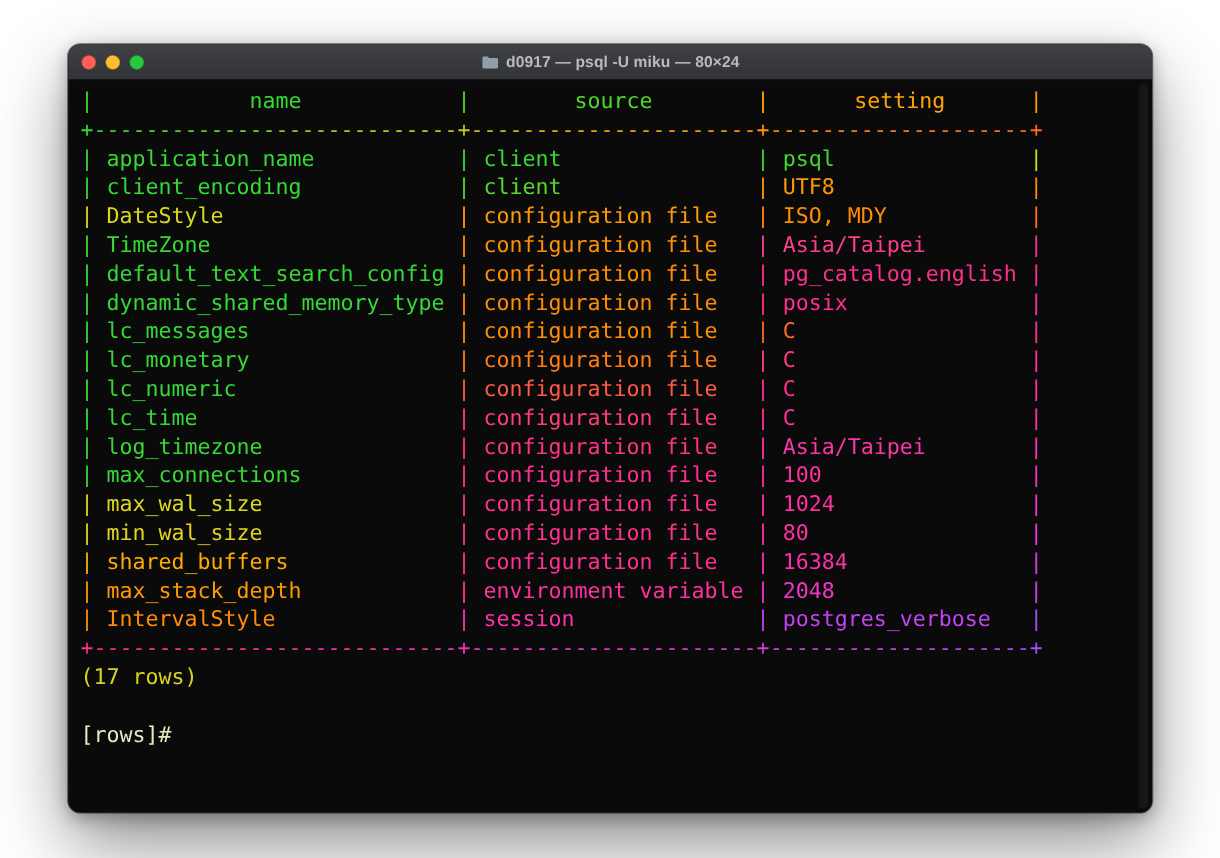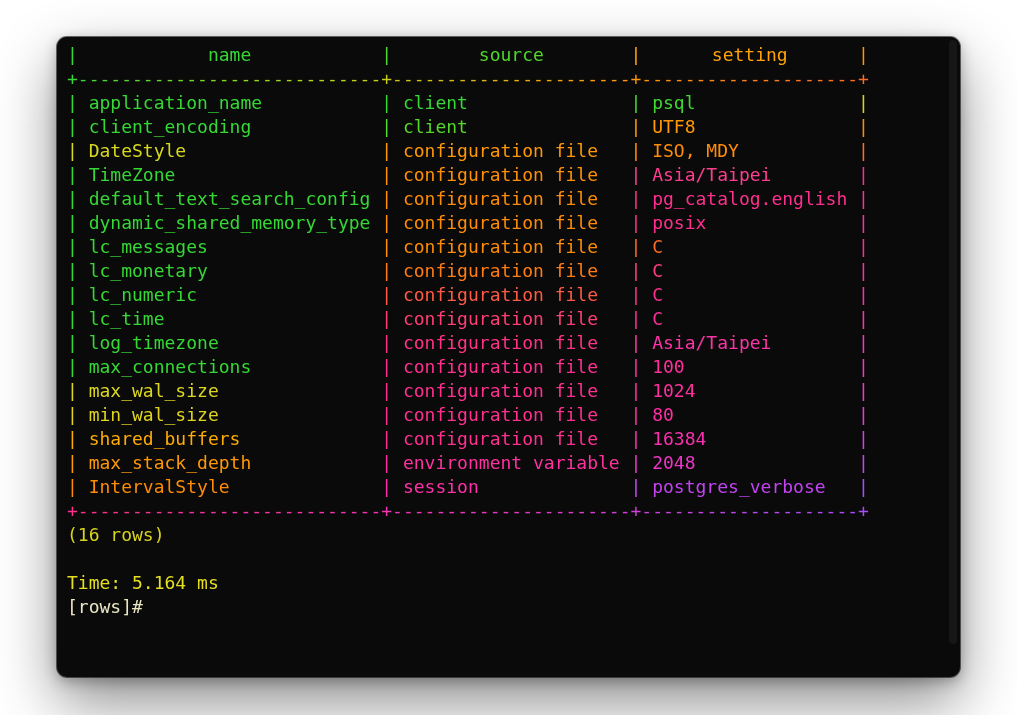--- a/index.html
+++ b/index.html
@@ -41,20 +41,35 @@
   }
   .scrollbar{
     position:absolute;top:3px;bottom:3px;right:3px;width:8px;
     border-radius:4px;background:rgba(255,255,255,.05);
   }
 </style>
 </head>
 <body>
 
 <div class="window">
+  <div class="titlebar">
+    <div class="traffic">
+      <span class="tl" style="background: rgb(255, 95, 87);"></span>
+      <span class="tl" style="background: rgb(254, 188, 46);"></span>
+      <span class="tl" style="background: rgb(40, 200, 64);"></span>
+    </div>
+    <div class="title">
+      <span class="folder">
+        <svg width="15" height="12" viewBox="0 0 15 12" aria-hidden="true">
+          <path d="M1 2.2c0-.7.5-1.2 1.2-1.2h3.2l1.2 1.4h6.2c.7 0 1.2.5 1.2 1.2v6.2c0 .7-.5 1.2-1.2 1.2H2.2C1.5 11 1 10.5 1 9.8z" fill="#8fa0ab"></path>
+        </svg>
+      </span>
+      <span>d0917 — psql -U miku — 80×24</span>
+    </div>
+  </div>
   <div class="screen">
     <div id="lines">
         <div class="line"><span class="pipe" style="color: rgb(53, 216, 53);">|</span><span class="cell center" style="width: 28ch; color: rgb(53, 216, 53);">name</span><span class="pipe" style="color: rgb(79, 216, 42);">|</span><span class="cell center" style="width: 22ch; color: rgb(79, 216, 42);">source</span><span class="pipe" style="color: rgb(255, 163, 6);">|</span><span class="cell center" style="width: 20ch; color: rgb(255, 163, 6);">setting</span><span class="pipe" style="color: rgb(255, 147, 6);">|</span></div>
         <div class="line"><span class="sep" style="--grad: linear-gradient(90deg,#35d835,#b8d61a,#ff9a06,#ff6a24); --fallback: #b8d61a;">+----------------------------+----------------------+--------------------+</span></div>
         <div class="line"><span class="pipe" style="color: rgb(53, 216, 53);">|</span><span class="cell" style="width: 28ch; color: rgb(53, 216, 53);">application_name</span><span class="pipe" style="color: rgb(53, 216, 53);">|</span><span class="cell" style="width: 22ch; color: rgb(53, 216, 53);">client</span><span class="pipe" style="color: rgb(63, 216, 48);">|</span><span class="cell" style="width: 20ch; color: rgb(63, 216, 48);">psql</span><span class="pipe" style="color: rgb(207, 213, 23);">|</span></div>
         <div class="line"><span class="pipe" style="color: rgb(53, 216, 53);">|</span><span class="cell" style="width: 28ch; color: rgb(53, 216, 53);">client_encoding</span><span class="pipe" style="color: rgb(85, 216, 40);">|</span><span class="cell" style="width: 22ch; color: rgb(85, 216, 40);">client</span><span class="pipe" style="color: rgb(255, 152, 6);">|</span><span class="cell" style="width: 20ch; color: rgb(255, 152, 6);">UTF8</span><span class="pipe" style="color: rgb(255, 138, 10);">|</span></div>
         <div class="line"><span class="pipe" style="color: rgb(216, 216, 30);">|</span><span class="cell" style="width: 28ch; color: rgb(216, 216, 30);">DateStyle</span><span class="pipe" style="color: rgb(255, 152, 6);">|</span><span class="cell" style="width: 22ch; color: rgb(255, 152, 6);">configuration file</span><span class="pipe" style="color: rgb(255, 140, 6);">|</span><span class="cell" style="width: 20ch; color: rgb(255, 140, 6);">ISO, MDY</span><span class="pipe" style="color: rgb(255, 109, 30);">|</span></div>
         <div class="line"><span class="pipe" style="color: rgb(53, 216, 53);">|</span><span class="cell" style="width: 28ch; color: rgb(53, 216, 53);">TimeZone</span><span class="pipe" style="color: rgb(255, 144, 6);">|</span><span class="cell" style="width: 22ch; color: rgb(255, 144, 6);">configuration file</span><span class="pipe" style="color: rgb(255, 61, 144);">|</span><span class="cell" style="width: 20ch; color: rgb(255, 61, 144);">Asia/Taipei</span><span class="pipe" style="color: rgb(255, 47, 142);">|</span></div>
         <div class="line"><span class="pipe" style="color: rgb(53, 216, 53);">|</span><span class="cell" style="width: 28ch; color: rgb(53, 216, 53);">default_text_search_config</span><span class="pipe" style="color: rgb(255, 140, 6);">|</span><span class="cell" style="width: 22ch; color: rgb(255, 140, 6);">configuration file</span><span class="pipe" style="color: rgb(255, 47, 142);">|</span><span class="cell" style="width: 20ch; color: rgb(255, 47, 142);">pg_catalog.english</span><span class="pipe" style="color: rgb(255, 47, 147);">|</span></div>
         <div class="line"><span class="pipe" style="color: rgb(53, 216, 53);">|</span><span class="cell" style="width: 28ch; color: rgb(53, 216, 53);">dynamic_shared_memory_type</span><span class="pipe" style="color: rgb(255, 140, 6);">|</span><span class="cell" style="width: 22ch; color: rgb(255, 140, 6);">configuration file</span><span class="pipe" style="color: rgb(255, 47, 142);">|</span><span class="cell" style="width: 20ch; color: rgb(255, 47, 142);">posix</span><span class="pipe" style="color: rgb(255, 47, 152);">|</span></div>
@@ -63,20 +78,19 @@
         <div class="line"><span class="pipe" style="color: rgb(53, 216, 53);">|</span><span class="cell" style="width: 28ch; color: rgb(53, 216, 53);">lc_numeric</span><span class="pipe" style="color: rgb(255, 90, 69);">|</span><span class="cell" style="width: 22ch; color: rgb(255, 90, 69);">configuration file</span><span class="pipe" style="color: rgb(255, 47, 142);">|</span><span class="cell" style="width: 20ch; color: rgb(255, 47, 142);">C</span><span class="pipe" style="color: rgb(255, 47, 162);">|</span></div>
         <div class="line"><span class="pipe" style="color: rgb(53, 216, 53);">|</span><span class="cell" style="width: 28ch; color: rgb(53, 216, 53);">lc_time</span><span class="pipe" style="color: rgb(255, 63, 116);">|</span><span class="cell" style="width: 22ch; color: rgb(255, 63, 116);">configuration file</span><span class="pipe" style="color: rgb(255, 47, 150);">|</span><span class="cell" style="width: 20ch; color: rgb(255, 47, 150);">C</span><span class="pipe" style="color: rgb(253, 49, 172);">|</span></div>
         <div class="line"><span class="pipe" style="color: rgb(53, 216, 53);">|</span><span class="cell" style="width: 28ch; color: rgb(53, 216, 53);">log_timezone</span><span class="pipe" style="color: rgb(255, 51, 133);">|</span><span class="cell" style="width: 22ch; color: rgb(255, 51, 133);">configuration file</span><span class="pipe" style="color: rgb(253, 52, 168);">|</span><span class="cell" style="width: 20ch; color: rgb(253, 52, 168);">Asia/Taipei</span><span class="pipe" style="color: rgb(249, 52, 184);">|</span></div>
         <div class="line"><span class="pipe" style="color: rgb(53, 216, 53);">|</span><span class="cell" style="width: 28ch; color: rgb(53, 216, 53);">max_connections</span><span class="pipe" style="color: rgb(255, 48, 144);">|</span><span class="cell" style="width: 22ch; color: rgb(255, 48, 144);">configuration file</span><span class="pipe" style="color: rgb(255, 47, 155);">|</span><span class="cell" style="width: 20ch; color: rgb(255, 47, 155);">100</span><span class="pipe" style="color: rgb(244, 52, 194);">|</span></div>
         <div class="line"><span class="pipe" style="color: rgb(220, 216, 30);">|</span><span class="cell" style="width: 28ch; color: rgb(220, 216, 30);">max_wal_size</span><span class="pipe" style="color: rgb(255, 48, 144);">|</span><span class="cell" style="width: 22ch; color: rgb(255, 48, 144);">configuration file</span><span class="pipe" style="color: rgb(255, 47, 160);">|</span><span class="cell" style="width: 20ch; color: rgb(255, 47, 160);">1024</span><span class="pipe" style="color: rgb(238, 55, 204);">|</span></div>
         <div class="line"><span class="pipe" style="color: rgb(224, 212, 30);">|</span><span class="cell" style="width: 28ch; color: rgb(224, 212, 30);">min_wal_size</span><span class="pipe" style="color: rgb(255, 48, 144);">|</span><span class="cell" style="width: 22ch; color: rgb(255, 48, 144);">configuration file</span><span class="pipe" style="color: rgb(255, 47, 164);">|</span><span class="cell" style="width: 20ch; color: rgb(255, 47, 164);">80</span><span class="pipe" style="color: rgb(230, 57, 214);">|</span></div>
         <div class="line"><span class="pipe" style="color: rgb(255, 171, 4);">|</span><span class="cell" style="width: 28ch; color: rgb(255, 171, 4);">shared_buffers</span><span class="pipe" style="color: rgb(255, 48, 144);">|</span><span class="cell" style="width: 22ch; color: rgb(255, 48, 144);">configuration file</span><span class="pipe" style="color: rgb(251, 48, 174);">|</span><span class="cell" style="width: 20ch; color: rgb(251, 48, 174);">16384</span><span class="pipe" style="color: rgb(216, 61, 228);">|</span></div>
         <div class="line"><span class="pipe" style="color: rgb(255, 152, 6);">|</span><span class="cell" style="width: 28ch; color: rgb(255, 152, 6);">max_stack_depth</span><span class="pipe" style="color: rgb(255, 49, 160);">|</span><span class="cell" style="width: 22ch; color: rgb(255, 49, 160);">environment variable</span><span class="pipe" style="color: rgb(239, 54, 198);">|</span><span class="cell" style="width: 20ch; color: rgb(239, 54, 198);">2048</span><span class="pipe" style="color: rgb(200, 67, 240);">|</span></div>
         <div class="line"><span class="pipe" style="color: rgb(255, 140, 6);">|</span><span class="cell" style="width: 28ch; color: rgb(255, 140, 6);">IntervalStyle</span><span class="pipe" style="color: rgb(255, 49, 168);">|</span><span class="cell" style="width: 22ch; color: rgb(255, 49, 168);">session</span><span class="pipe" style="color: rgb(194, 67, 242);">|</span><span class="cell" style="width: 20ch; color: rgb(194, 67, 242);">postgres_verbose</span><span class="pipe" style="color: rgb(169, 76, 255);">|</span></div>
         <div class="line"><span class="sep" style="--grad: linear-gradient(90deg,#ff2f8a,#ee36c0,#a94cff); --fallback: #ee36c0;">+----------------------------+----------------------+--------------------+</span></div>
-        <div class="line"><span style="color: rgb(216, 212, 30);">(16 rows)</span></div>
+        <div class="line"><span style="color: rgb(216, 212, 30);">(17 rows)</span></div>
         <div class="line">&nbsp;</div>
-        <div class="line"><span style="color: rgb(230, 223, 31);">Time: 5.164 ms</span></div>
         <div class="line"><span style="color: rgb(234, 230, 194);">[rows]#</span></div>
       </div>
     <div class="scrollbar"></div>
   </div>
 </div>
 
 </body></html>

